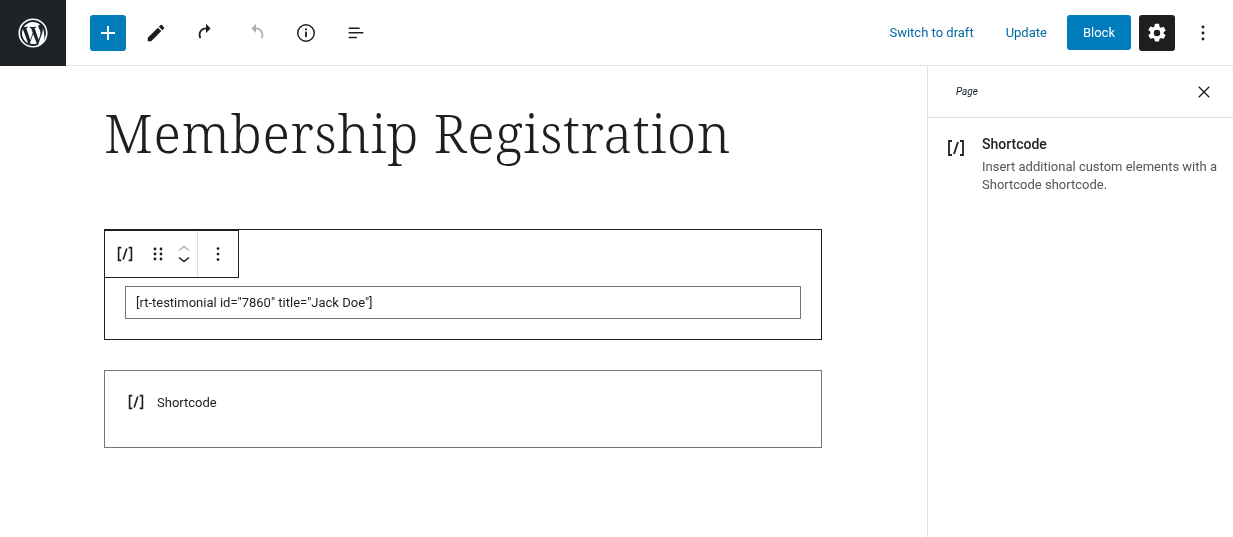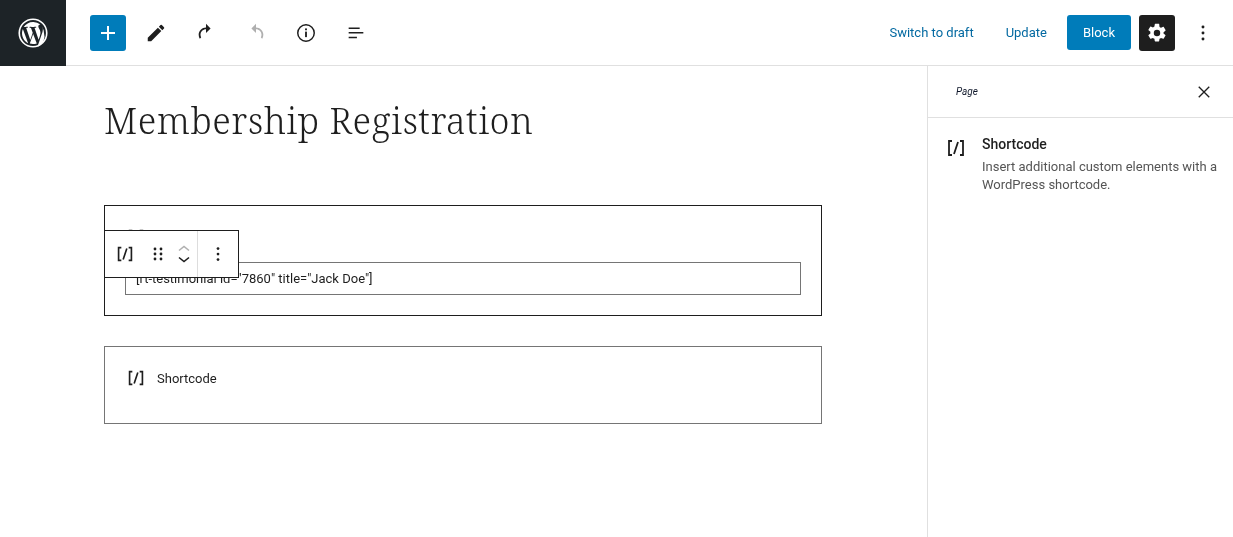--- a/index.html
+++ b/index.html
@@ -90,21 +90,21 @@
   }
   .editor-area {
     flex: 1;
     padding: 30px 0 0 0;
     position: relative;
     overflow: hidden;
   }
   .page-title {
     font-family: "Noto Serif", Georgia, "Times New Roman", serif;
     font-weight: 300;
-    font-size: 36px;
+    font-size: 53px;
     color: #1e1e1e;
     margin: 0 0 0 104px;
     letter-spacing: 0.5px;
   }
   .block-toolbar {
     position: absolute;
     top: 164px;
     left: 104px;
     display: flex;
     border: 1px solid #1e1e1e;
@@ -349,17 +349,17 @@
     </div>
     <div class="block-info">
       <div>
         <svg width="24" height="24" viewBox="0 0 24 24">
             <path stroke="#1e1e1e" stroke-width="1.8" fill="none" d="M8 5H5v14h3M16 5h3v14h-3"></path>
             <path stroke="#1e1e1e" stroke-width="1.8" d="M14 6l-4 12"></path>
           </svg>
       </div>
       <div class="block-info-text">
         <h3>Shortcode</h3>
-        <p>Insert additional custom elements with a WordPress shortcode.</p>
+        <p>Insert additional custom elements with a Shortcode shortcode.</p>
       </div>
     </div>
   </div>
 </div>
 
 </body></html>

